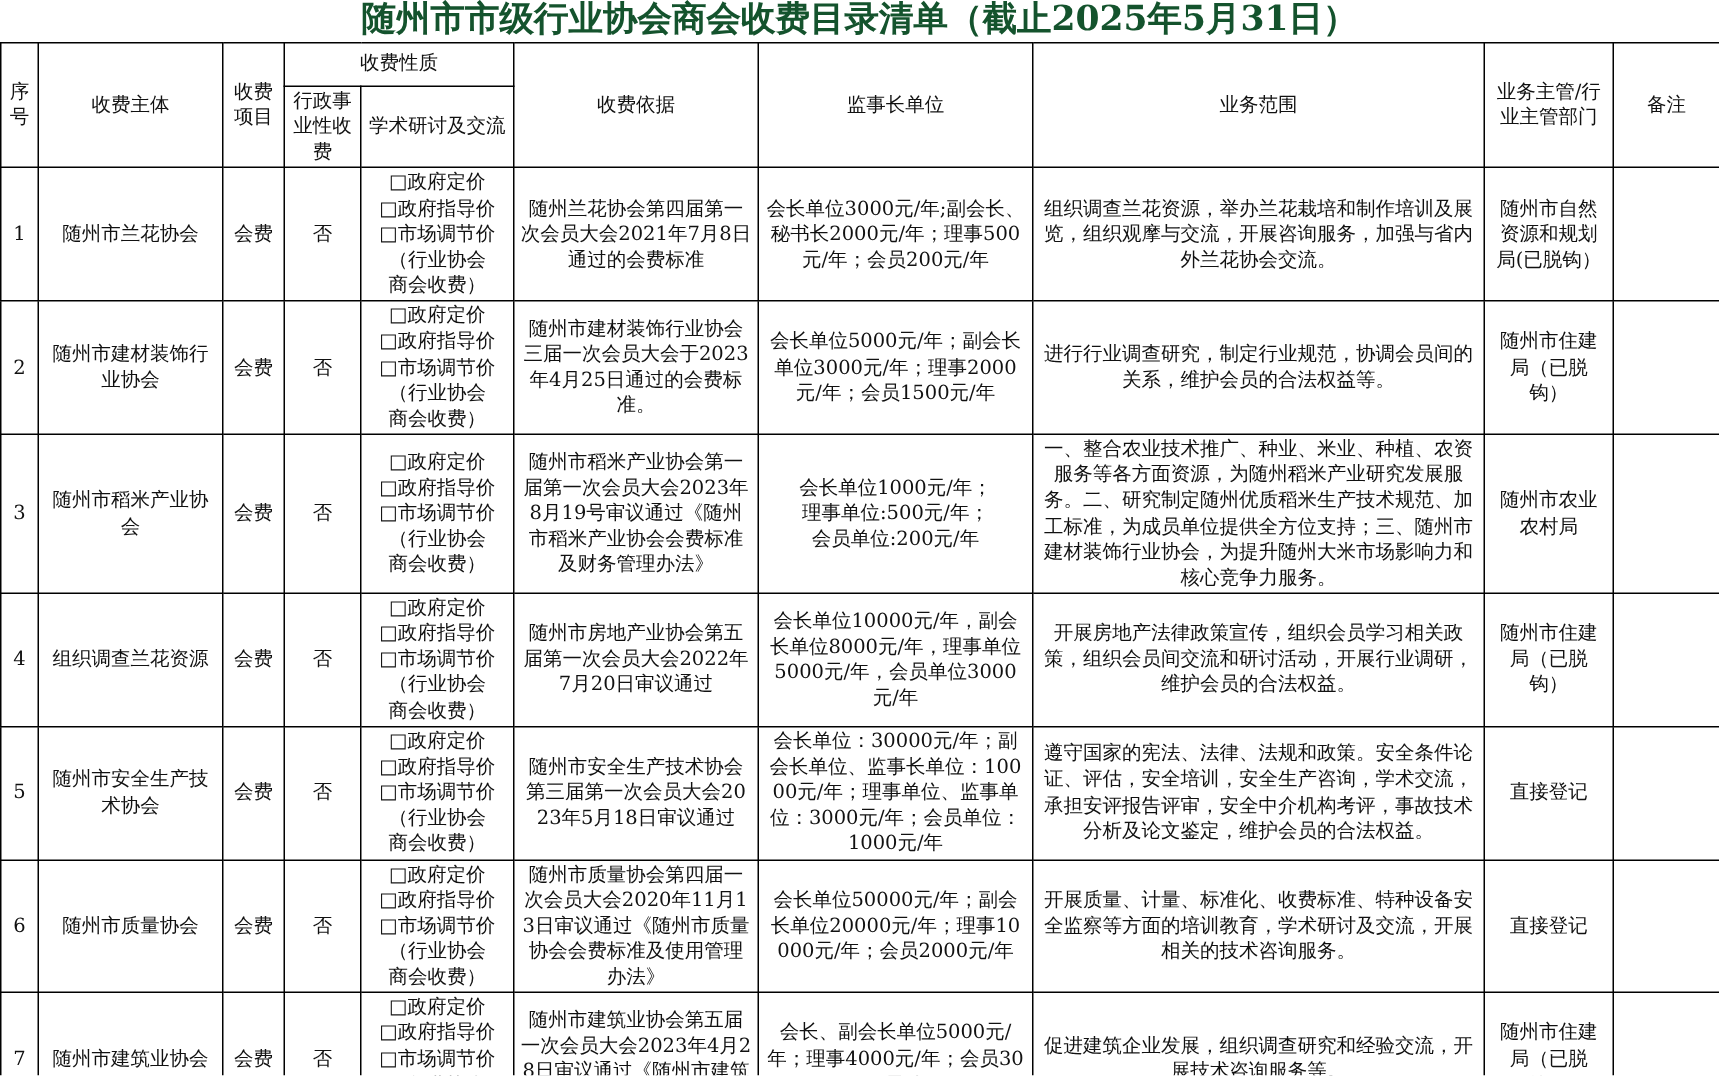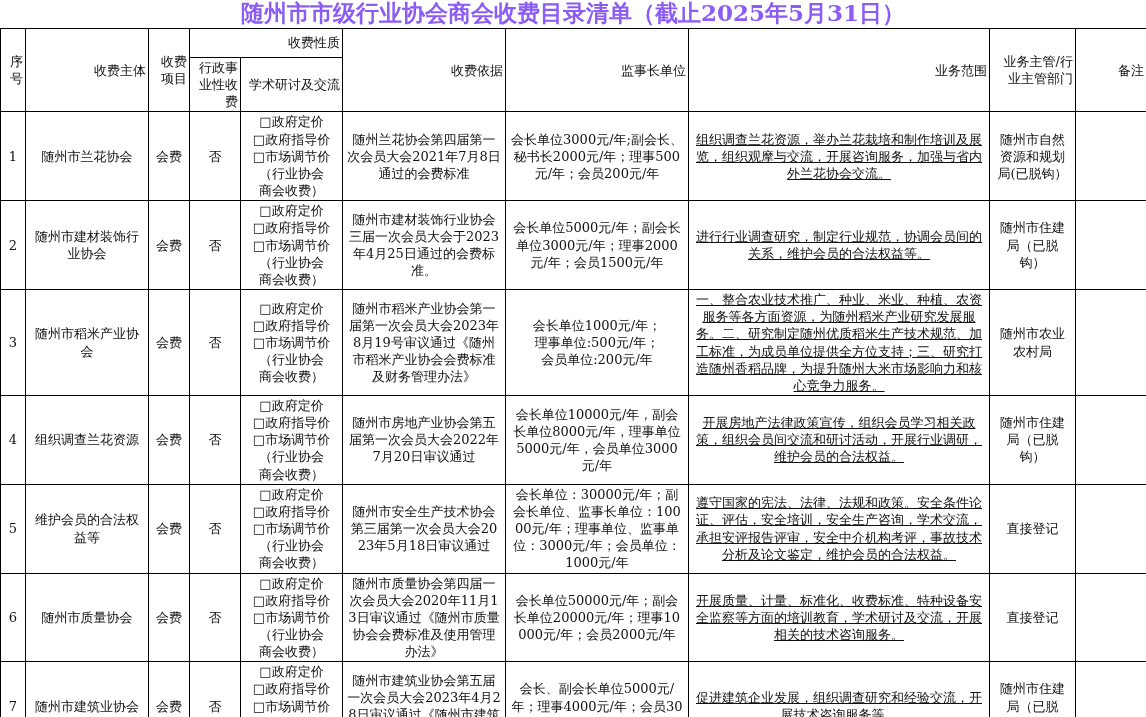--- a/index.html
+++ b/index.html
@@ -14,43 +14,43 @@
     height: 717px;
     overflow: hidden;
     background: #ffffff;
   }
   #page-title {
     height: 28px;
     line-height: 26px;
     text-align: center;
     font-size: 23px;
     font-weight: bold;
-    color: #8b5cf6;
+    color: #14532d;
     white-space: nowrap;
   }
   table.fee-table {
     border-collapse: collapse;
     table-layout: fixed;
     width: 1146px;
   }
   .fee-table th, .fee-table td {
     border: 1px solid #000;
     padding: 1px 4px;
     font-size: 13px;
     font-weight: normal;
     line-height: 1.32;
     color: #111;
     text-align: center;
     vertical-align: middle;
     word-break: break-all;
     overflow: hidden;
   }
-  .fee-table th { padding: 1px 2px; text-align: right; }
+  .fee-table th { padding: 1px 2px; }
   .left { text-align: left; }
-  .justify { text-align: justify; text-decoration: underline; }
+  .justify { text-align: justify; }
   .pre { white-space: pre-line; }
   tr.hdr-a { height: 29px; }
   tr.hdr-b { height: 38px; }
   tr.r1 { height: 87px; }
   tr.r2 { height: 83px; }
   tr.r3 { height: 103px; }
   tr.r4 { height: 87px; }
   tr.r5 { height: 88px; }
   tr.r6 { height: 87px; }
   tr.r7 { height: 83px; }
@@ -131,21 +131,21 @@
         <td>否</td>
         <td class="pre">□政府定价
 □政府指导价
 □市场调节价
 （行业协会
 商会收费）</td>
         <td>随州市稻米产业协会第一届第一次会员大会2023年8月19号审议通过《随州市稻米产业协会会费标准及财务管理办法》</td>
         <td class="pre left">会长单位1000元/年；
 理事单位:500元/年；
 会员单位:200元/年</td>
-        <td class="justify">一、整合农业技术推广、种业、米业、种植、农资服务等各方面资源，为随州稻米产业研究发展服务。二、研究制定随州优质稻米生产技术规范、加工标准，为成员单位提供全方位支持；三、研究打造随州香稻品牌，为提升随州大米市场影响力和核心竞争力服务。</td>
+        <td class="justify">一、整合农业技术推广、种业、米业、种植、农资服务等各方面资源，为随州稻米产业研究发展服务。二、研究制定随州优质稻米生产技术规范、加工标准，为成员单位提供全方位支持；三、随州市建材装饰行业协会，为提升随州大米市场影响力和核心竞争力服务。</td>
         <td>随州市农业农村局</td>
         <td></td>
       </tr>
       <tr class="r4">
         <td>4</td>
         <td>组织调查兰花资源</td>
         <td>会费</td>
         <td>否</td>
         <td class="pre">□政府定价
 □政府指导价
@@ -153,21 +153,21 @@
 （行业协会
 商会收费）</td>
         <td>随州市房地产业协会第五届第一次会员大会2022年7月20日审议通过</td>
         <td>会长单位10000元/年，副会长单位8000元/年，理事单位5000元/年，会员单位3000元/年</td>
         <td class="justify">开展房地产法律政策宣传，组织会员学习相关政策，组织会员间交流和研讨活动，开展行业调研，维护会员的合法权益。</td>
         <td>随州市住建局（已脱钩）</td>
         <td></td>
       </tr>
       <tr class="r5">
         <td>5</td>
-        <td>维护会员的合法权益等</td>
+        <td>随州市安全生产技术协会</td>
         <td>会费</td>
         <td>否</td>
         <td class="pre">□政府定价
 □政府指导价
 □市场调节价
 （行业协会
 商会收费）</td>
         <td>随州市安全生产技术协会第三届第一次会员大会2023年5月18日审议通过</td>
         <td class="left">会长单位：30000元/年；副会长单位、监事长单位：10000元/年；理事单位、监事单位：3000元/年；会员单位：1000元/年</td>
         <td class="justify">遵守国家的宪法、法律、法规和政策。安全条件论证、评估，安全培训，安全生产咨询，学术交流，承担安评报告评审，安全中介机构考评，事故技术分析及论文鉴定，维护会员的合法权益。</td>

